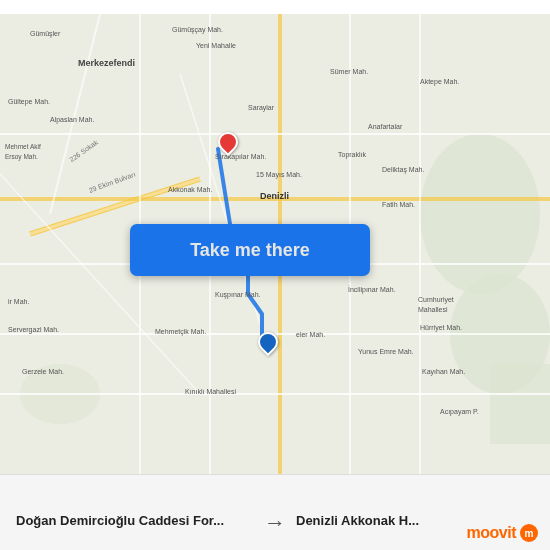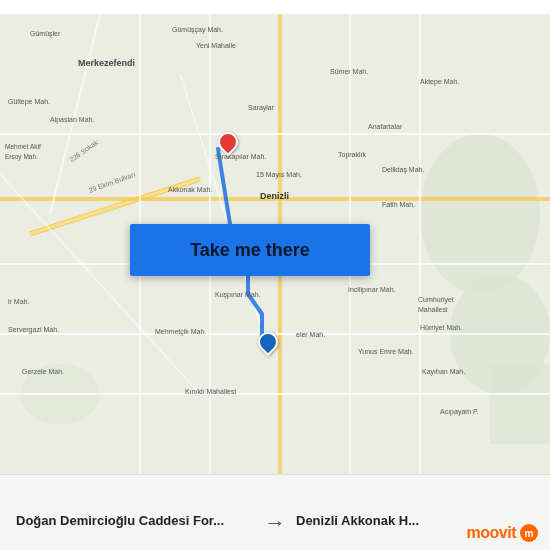--- a/index.html
+++ b/index.html
@@ -27,23 +27,23 @@
       top: 0; left: 0;
     }
 
     #take-me-there-btn {
       position: absolute;
       top: 210px;
       left: 130px;
       width: 240px;
       height: 52px;
       background-color: #1a73e8;
-      color: #0f172a;
+      color: #e5e5e5;
       border: none;
-      border-radius: 2px;
+      border-radius: 7px;
       font-size: 18px;
       font-weight: bold;
       cursor: pointer;
       z-index: 10;
       display: flex;
       align-items: center;
       justify-content: center;
       box-shadow: 0 2px 8px rgba(0,0,0,0.3);
     }
 

